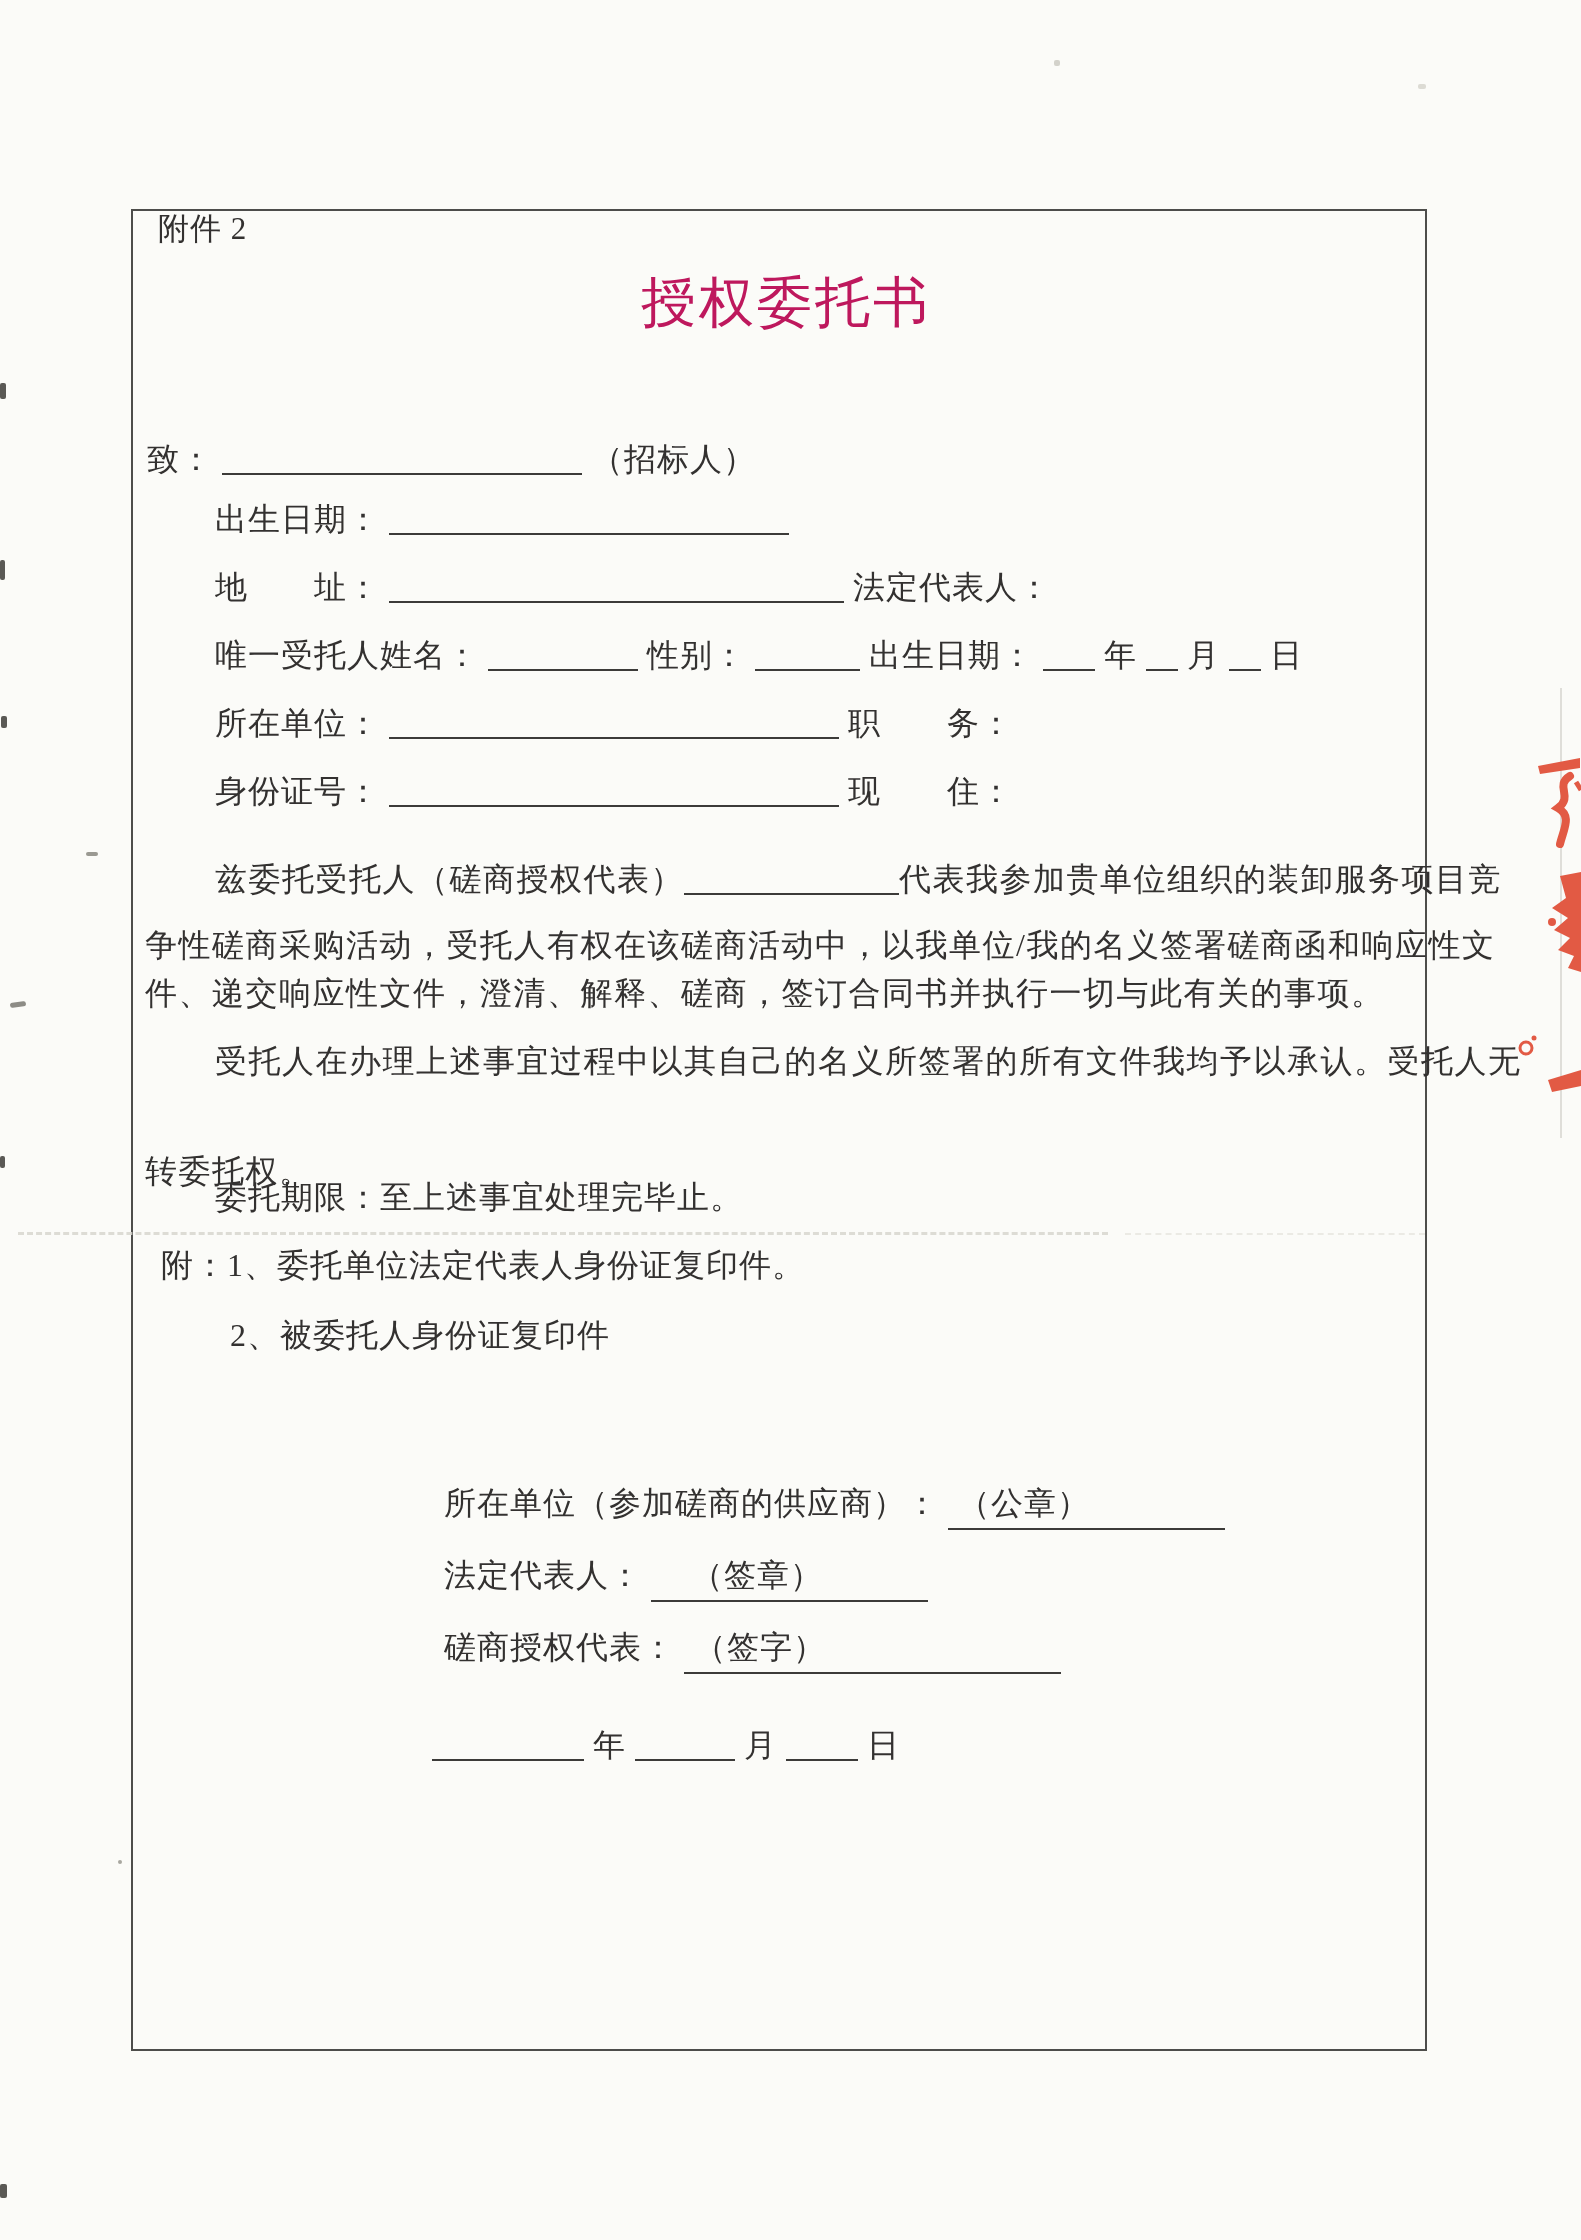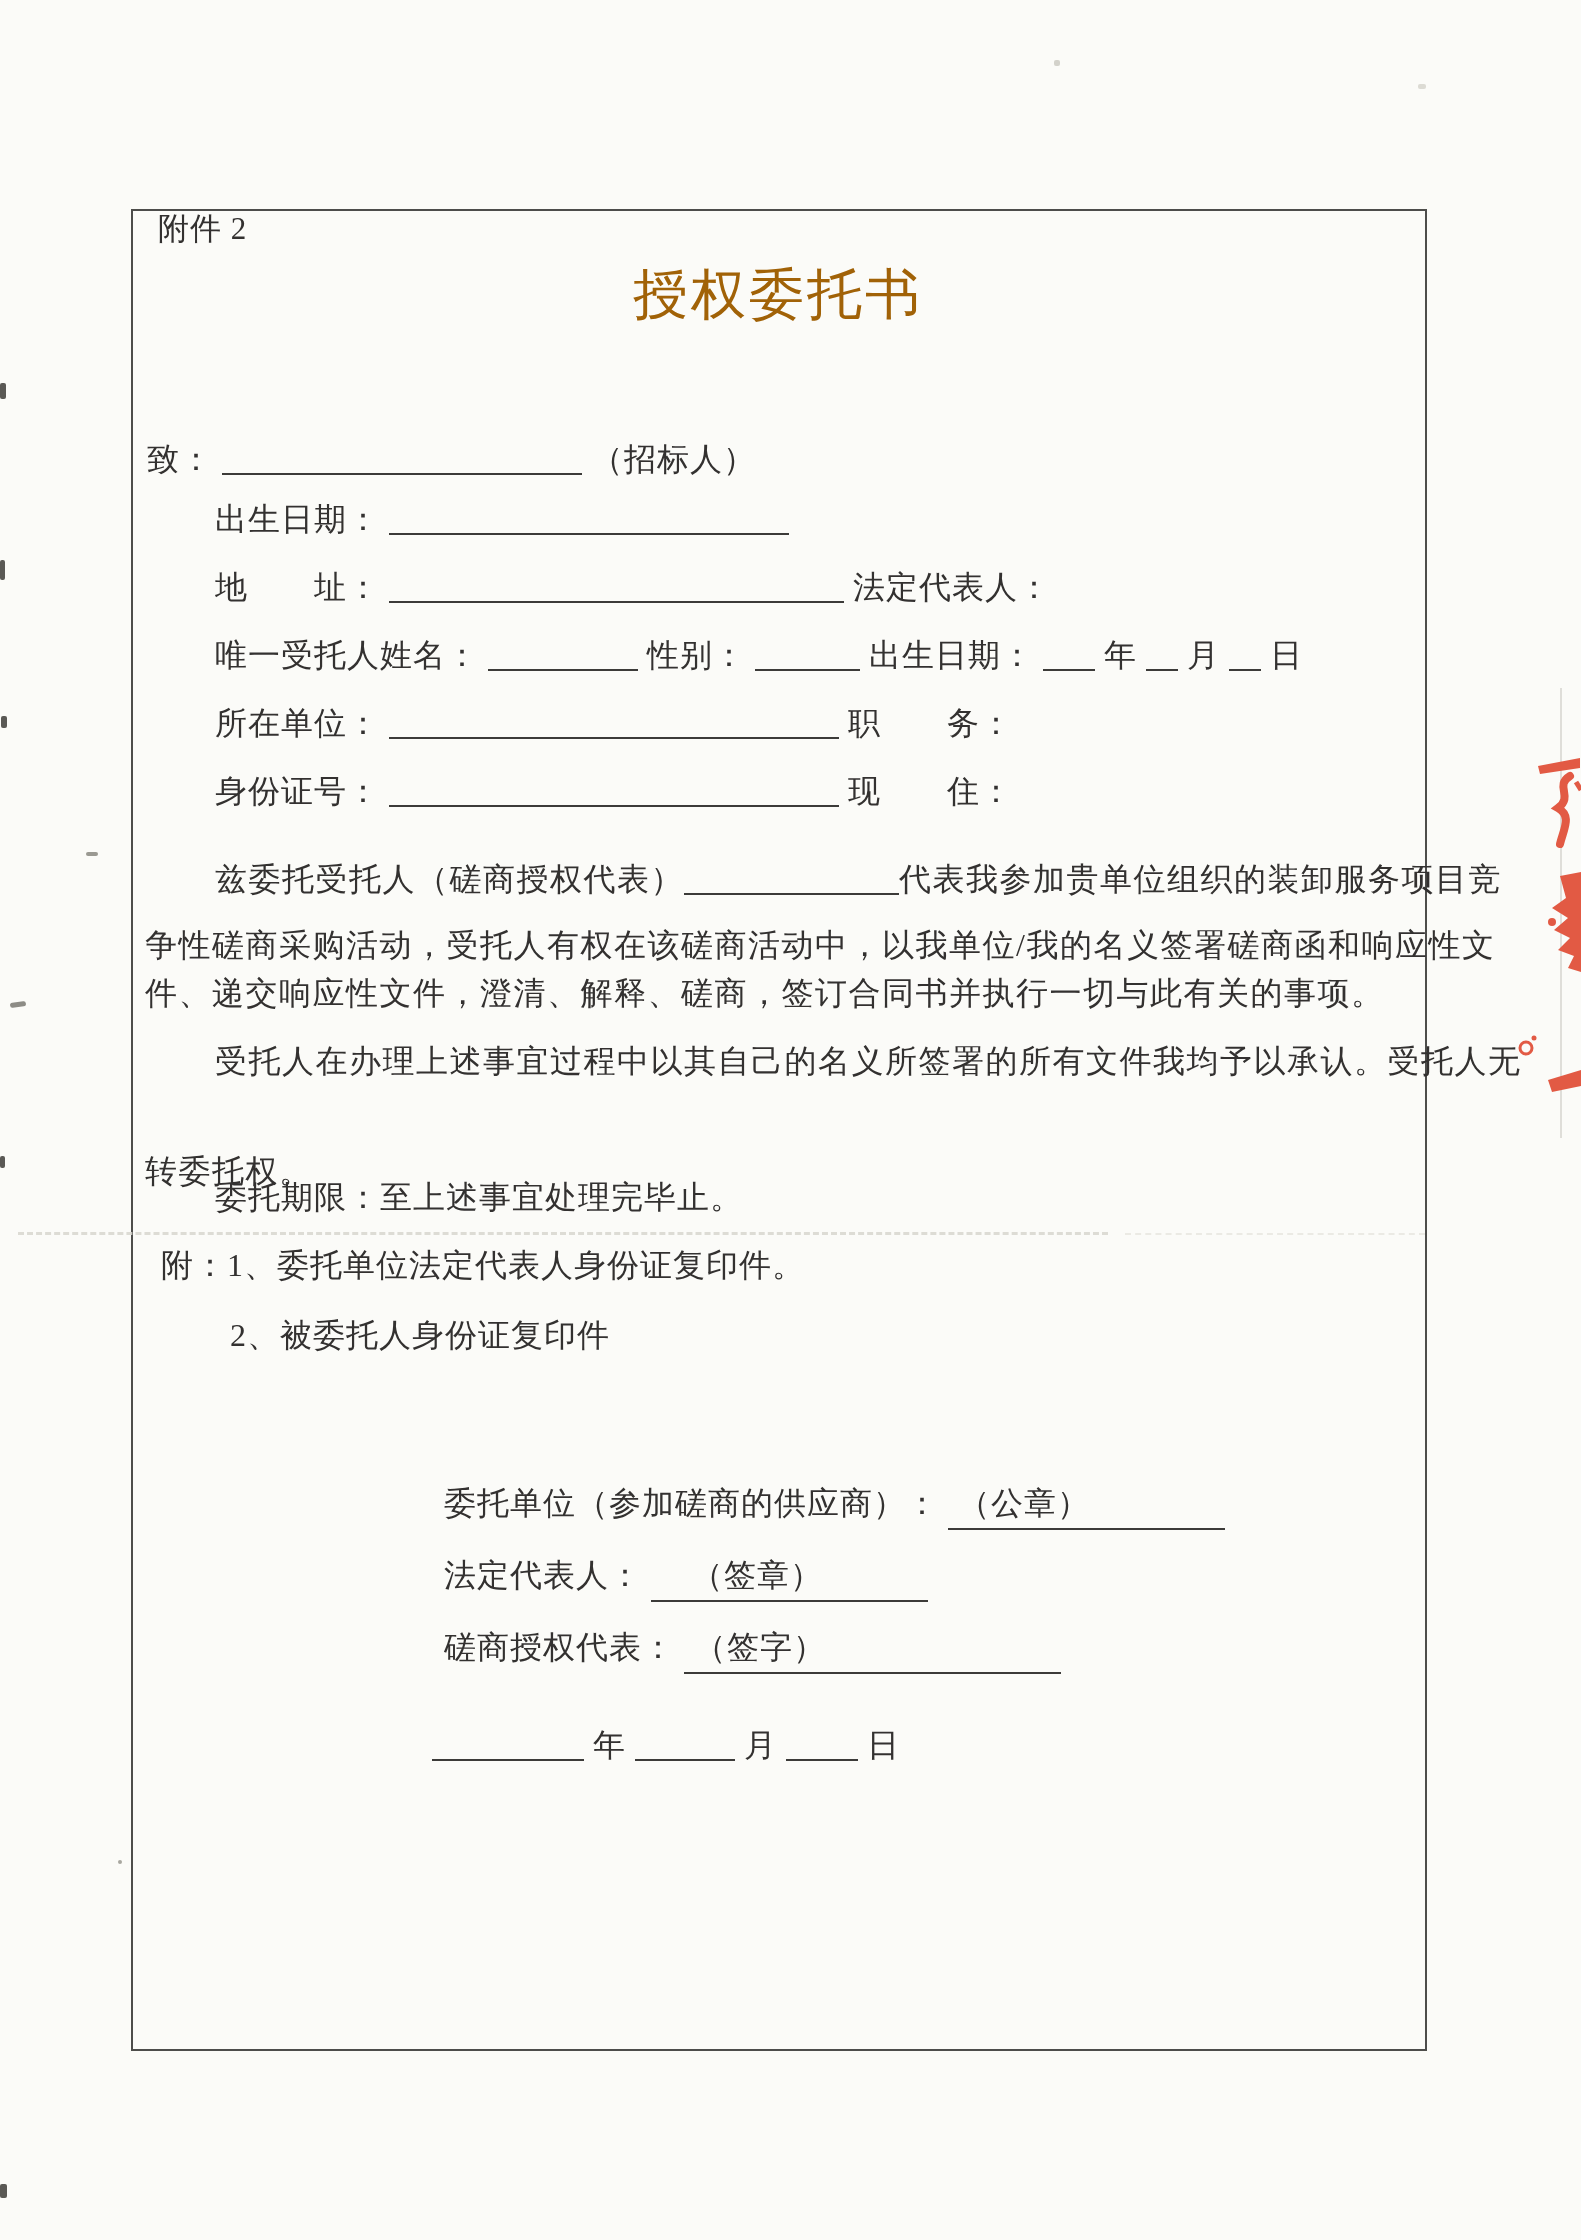--- a/index.html
+++ b/index.html
@@ -10,21 +10,21 @@
     color:#333130;
   }
   .page{position:absolute;inset:0;}
   .border-box{
     position:absolute;left:131px;top:209px;width:1292px;height:1838px;
     border:2px solid #4d4d4b;background:transparent;
   }
   .attach{position:absolute;left:158px;top:208px;font-size:31px;letter-spacing:1px;}
   .doc-title{
     position:absolute;left:131px;top:258px;width:1294px;text-align:center;
-    font-size:55px;font-weight:500;letter-spacing:3px;color:#a16207;margin:0;
+    font-size:55px;font-weight:500;letter-spacing:3px;color:#be185d;margin:8px;
   }
   .row{position:absolute;font-size:32px;white-space:nowrap;letter-spacing:1px;}
   .pline{position:absolute;left:145px;font-size:32px;white-space:nowrap;letter-spacing:1.5px;}
   .indent{display:inline-block;width:70px;}
   .blank{
     display:inline-block;height:1em;border-bottom:2px solid #3c3b39;
     transform:translateY(5px);
   }
   .ublank{
     display:inline-block;border-bottom:2px solid #3c3b39;
@@ -118,21 +118,21 @@
     <span class="indent"></span><span>受托人在办理上述事宜过程中以其自己的名义所签署的所有文件我均予以承认。受托人无</span>
   </div>
   <div class="pline" style="top:1108px;margin-top:42px;">转委托权。</div>
 
   <div class="row" style="left:215px;top:1176px;text-align:center;">委托期限：至上述事宜处理完毕止。</div>
 
   <div class="row" style="left:161px;top:1244px;">附：1、委托单位法定代表人身份证复印件。</div>
   <div class="row" style="left:230px;top:1314px;">2、被委托人身份证复印件</div>
 
   <div class="row" style="left:444px;top:1482px;">
-    <span>委托单位（参加磋商的供应商）：</span>
+    <span>所在单位（参加磋商的供应商）：</span>
     <span class="ublank"><span>（公章）</span><span class="pad180"></span></span>
   </div>
   <div class="row" style="left:444px;top:1554px;">
     <span>法定代表人：</span>
     <span class="ublank center"><span class="pad95" style="width:30px"></span><span>（签章）</span><span class="pad95"></span></span>
   </div>
   <div class="row" style="left:444px;top:1626px;">
     <span>磋商授权代表：</span>
     <span class="ublank"><span>（签字）</span><span class="pad225"></span></span>
   </div>

